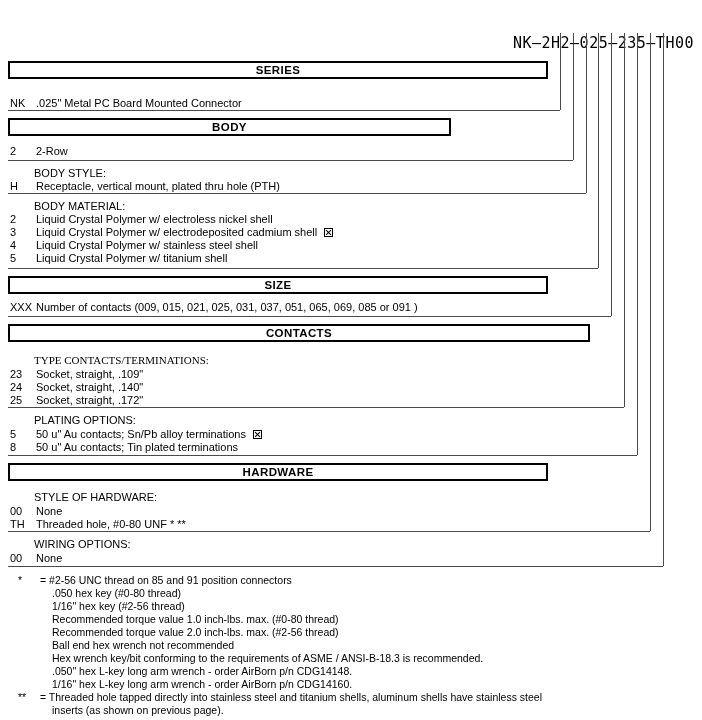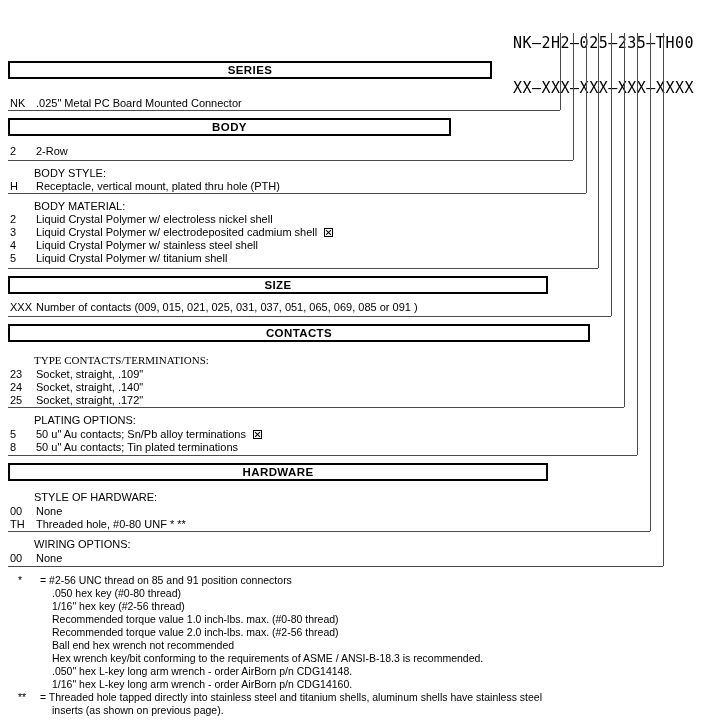--- a/index.html
+++ b/index.html
@@ -76,21 +76,20 @@
   .foot .ftxt{position:absolute;left:22px;top:0;}
   .foot.indent .ftxt{left:34px;}
 </style>
 </head>
 <body>
 
 <div id="sheet">
 
   <div class="pn-block">
     <div>NK–2H2–025–235–TH00</div>
-    <div>XX–XXX–XXX–XXX–XXXX</div>
   </div>
 
   <div id="leaders">
       <div class="hline" style="left: 8px; top: 110px; width: 552px;"></div>
       <div class="hline" style="left: 8px; top: 160px; width: 565px;"></div>
       <div class="hline" style="left: 8px; top: 193px; width: 578px;"></div>
       <div class="hline" style="left: 8px; top: 268px; width: 590px;"></div>
       <div class="hline" style="left: 8px; top: 316px; width: 603px;"></div>
       <div class="hline" style="left: 8px; top: 407px; width: 616px;"></div>
       <div class="hline" style="left: 8px; top: 455px; width: 629px;"></div>
@@ -101,21 +100,21 @@
       <div class="vline" style="left: 586px; top: 33px; height: 160px;"></div>
       <div class="vline" style="left: 598px; top: 33px; height: 235px;"></div>
       <div class="vline" style="left: 611px; top: 33px; height: 283px;"></div>
       <div class="vline" style="left: 624px; top: 33px; height: 374px;"></div>
       <div class="vline" style="left: 637px; top: 33px; height: 422px;"></div>
       <div class="vline" style="left: 650px; top: 33px; height: 498px;"></div>
       <div class="vline" style="left: 663px; top: 33px; height: 533px;"></div>
     </div>
 
   <div id="sections">
-      <div class="sec-box" style="top: 61px; width: 484px;">SERIES</div>
+      <div class="sec-box" style="top: 61px; width: 540px;">SERIES</div>
       <div class="row" style="left: 10px; top: 97px;">
         <span class="code">NK</span>
         <span class="desc">.025" Metal PC Board Mounted Connector</span>
       </div>
       <div class="sec-box" style="top: 118px; width: 443px;">BODY</div>
       <div class="row" style="left: 10px; top: 145px;">
         <span class="code">2</span>
         <span class="desc">2-Row</span>
       </div>
       <div class="grp-label" style="left: 34px; top: 167px;">BODY STYLE:</div>

